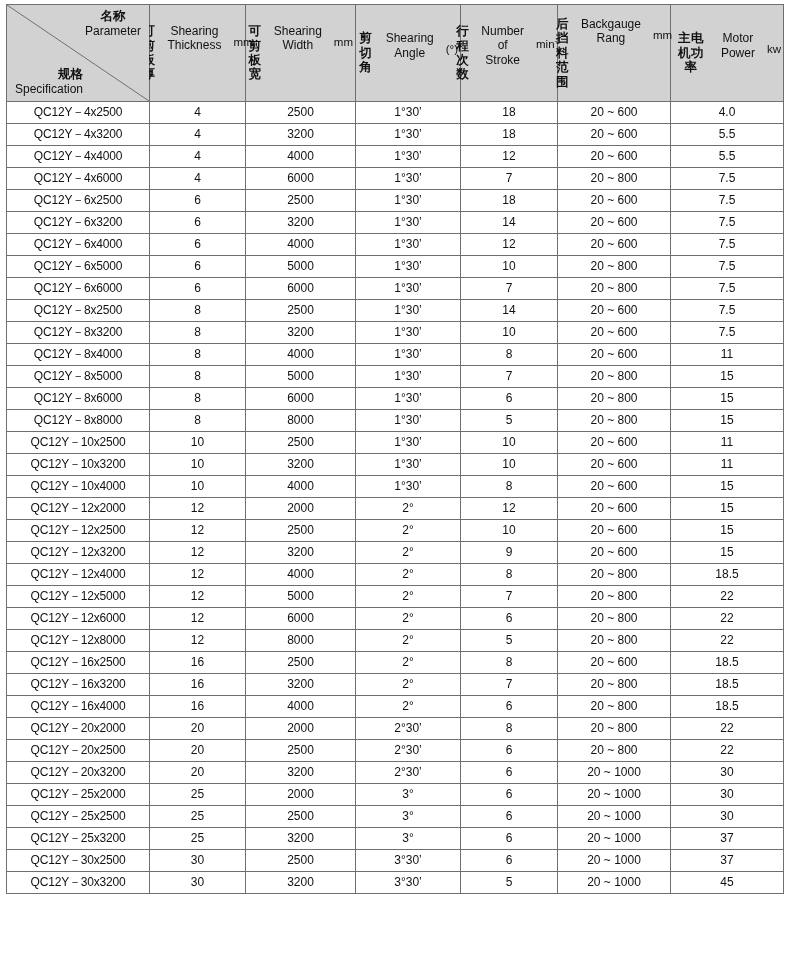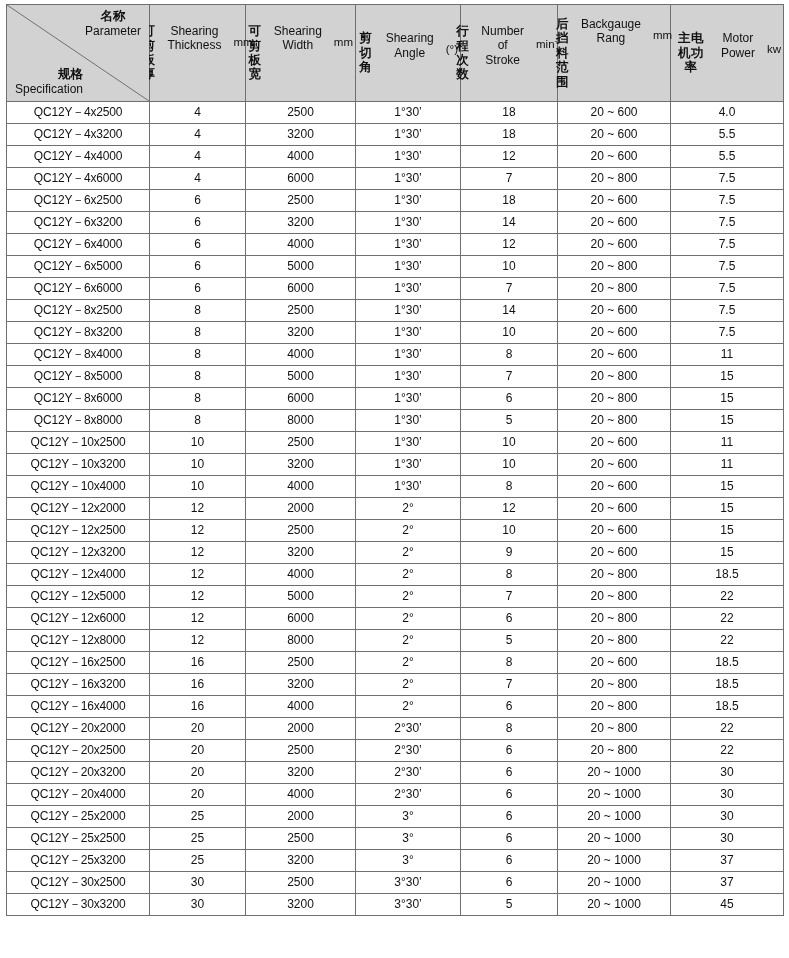--- a/index.html
+++ b/index.html
@@ -478,29 +478,20 @@
         <tr>
           <td class="model">QC12Y－20x3200</td>
           <td class="num">20</td>
           <td class="num">3200</td>
           <td class="num angle">2°30’</td>
           <td class="num">6</td>
           <td class="num">20 ~ 1000</td>
           <td class="num">30</td>
         </tr>
         <tr>
-          <td class="model">QC12Y－20x4000</td>
-          <td class="num">20</td>
-          <td class="num">4000</td>
-          <td class="num angle">2°30’</td>
-          <td class="num">6</td>
-          <td class="num">20 ~ 1000</td>
-          <td class="num">30</td>
-        </tr>
-        <tr>
           <td class="model">QC12Y－25x2000</td>
           <td class="num">25</td>
           <td class="num">2000</td>
           <td class="num angle">3°</td>
           <td class="num">6</td>
           <td class="num">20 ~ 1000</td>
           <td class="num">30</td>
         </tr>
         <tr>
           <td class="model">QC12Y－25x2500</td>

